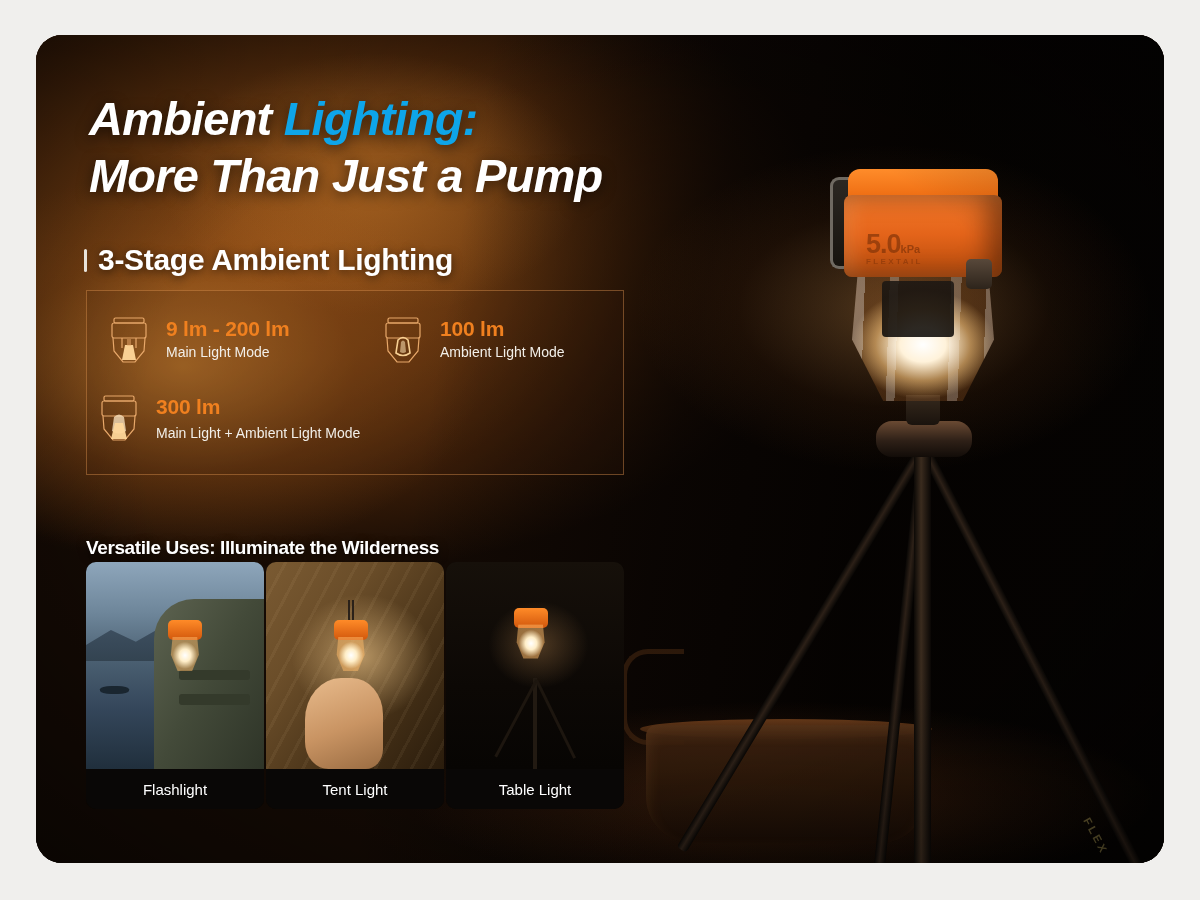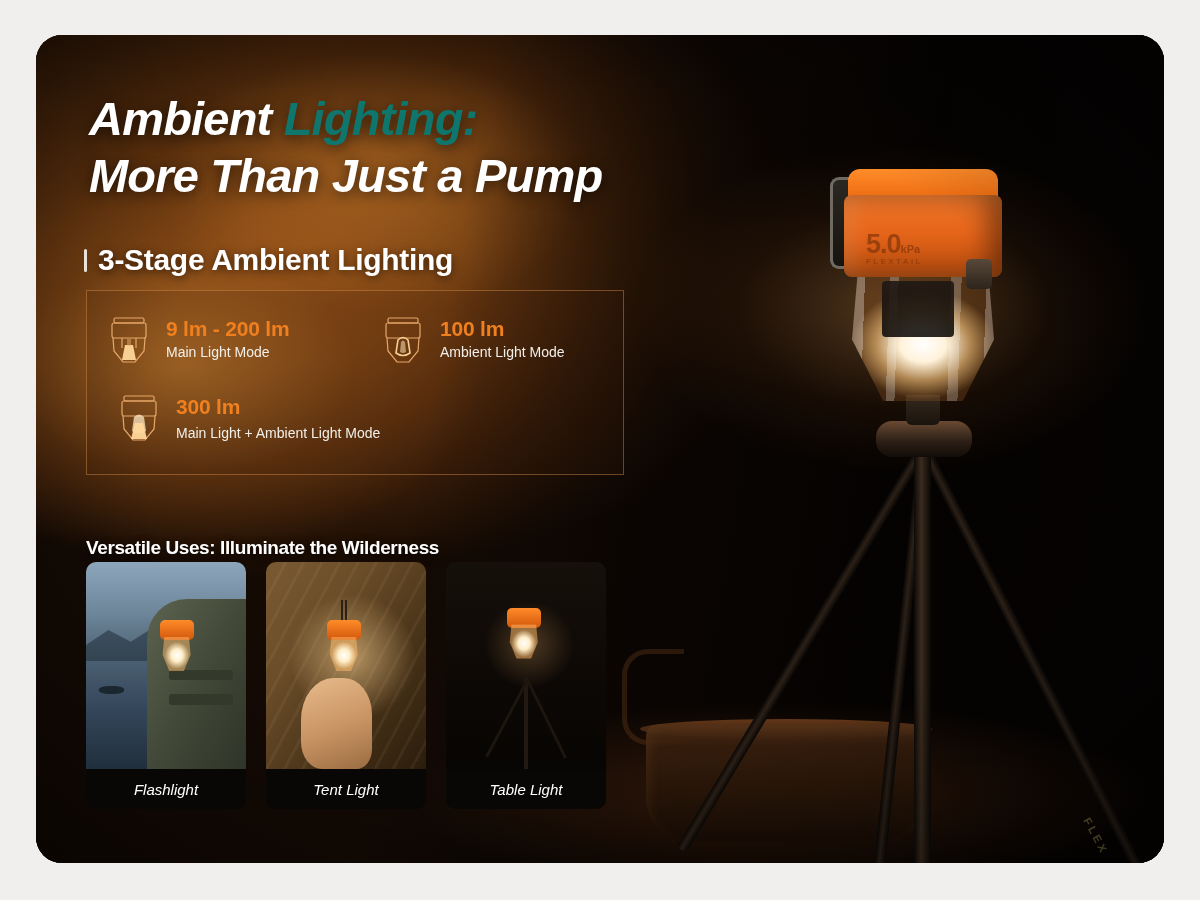--- a/index.html
+++ b/index.html
@@ -159,21 +159,21 @@
   
   #content { position: absolute; left: 0; top: 0; width: 760px; height: 828px; }
 
   #headline {
     position: absolute; left: 53px; top: 55px; width: 690px;
     font-size: 47px; line-height: 1.22;
     font-weight: 800; font-style: italic;
     color: #ffffff; letter-spacing: -0.8px;
     text-shadow: 0 3px 14px rgba(0,0,0,0.62);
   }
-  #headline .accent { color: #0f766e; font-style: italic; }
+  #headline .accent { color: #0ea5e9; font-style: italic; }
 
   #sub-row {
     position: absolute; left: 48px; top: 208px;
     display: flex; align-items: center; gap: 11px;
   }
   .tick { width: 3px; height: 23px; background: #e8e3da; border-radius: 2px; }
   #subhead {
     font-size: 30px; font-weight: 700; color: #ffffff;
     letter-spacing: -0.3px;
     text-shadow: 0 2px 10px rgba(0,0,0,0.6);
@@ -183,21 +183,21 @@
   #spec-box {
     position: absolute; left: 50px; top: 255px;
     width: 538px; height: 185px;
     border: 1px solid rgba(226,150,80,0.42);
     background: rgba(60,30,10,0.16);
   }
   .spec-grid { position: relative; width: 100%; height: 100%; }
   .spec-item { position: absolute; display: flex; align-items: flex-start; gap: 13px; }
   .spec-item.s1 { left: 18px; top: 24px; }
   .spec-item.s2 { left: 292px; top: 24px; }
-  .spec-item.s3 { left: 28px; top: 102px; }
+  .spec-item.s3 { left: 8px; top: 102px; }
 
   .spec-text { padding-top: 2px; }
   .spec-lm {
     font-size: 21px; font-weight: 700; color: #f0801f;
     letter-spacing: -0.2px; white-space: nowrap;
   }
   .spec-mode {
     font-size: 14px; color: #f2efe9; margin-top: 3px; white-space: nowrap;
   }
   .spec-item.s3 .spec-mode { margin-top: 6px; }
@@ -209,24 +209,23 @@
   #versatile-head {
     position: absolute; left: 50px; top: 502px;
     font-size: 19px; font-weight: 700; color: #ffffff;
     letter-spacing: -0.4px;
     text-shadow: 0 2px 10px rgba(0,0,0,0.7);
   }
 
   
   #use-cards { position: absolute; left: 50px; top: 527px; width: 570px; height: 250px; }
   .use-card {
-    position: absolute; top: 0; width: 160px; height: 247px;
+    position: absolute; top: 0; width: 178px; height: 247px;
     border-radius: 10px; overflow: hidden;
     background: #0b0805;
-    font-style: italic;
   }
   .use-card.c1 { left: 0; }
   .use-card.c2 { left: 180px; }
   .use-card.c3 { left: 360px; }
   .card-photo { position: absolute; left: 0; top: 0; right: 0; bottom: 40px; overflow: hidden; }
   .card-cap {
     position: absolute; left: 0; right: 0; bottom: 0; height: 40px;
     background: #090706;
     display: flex; align-items: center; justify-content: center;
     font-size: 15px; color: #ffffff;

